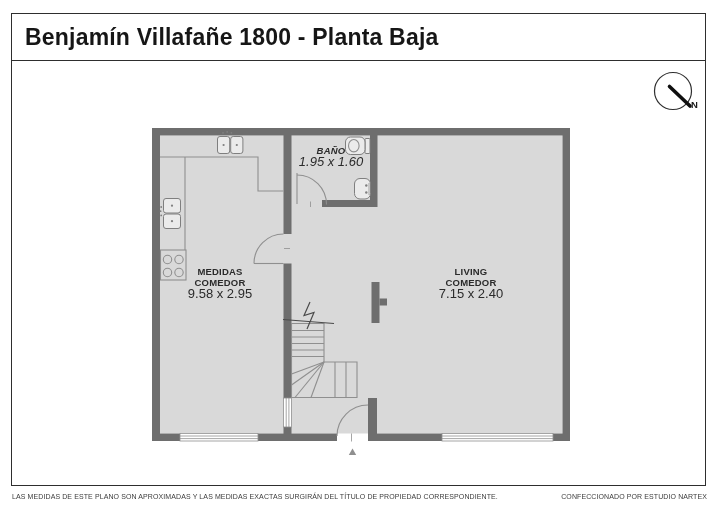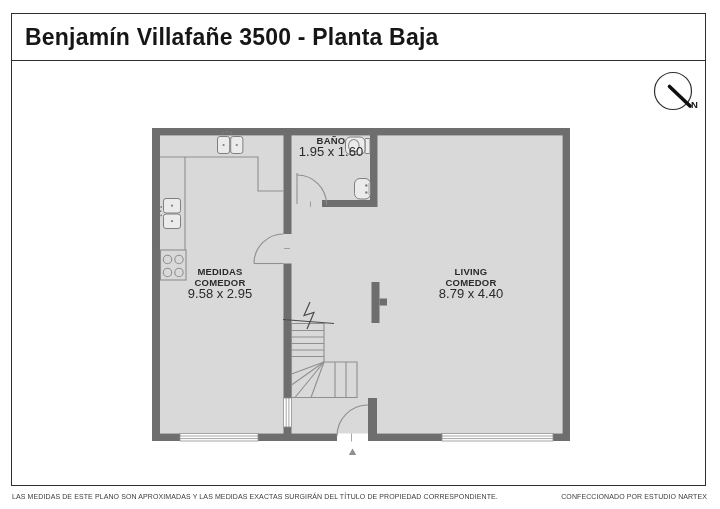--- a/index.html
+++ b/index.html
@@ -49,21 +49,21 @@
     font-size:7px; letter-spacing:0.1px; color:#3b3b3b; white-space:nowrap;
   }
 </style>
 </head>
 <body>
 
 <div class="page">
 
   <div class="frame">
     <div class="title-bar">
-      <h1>Benjamín Villafañe 3500 - Planta Baja</h1>
+      <h1>Benjamín Villafañe 1800 - Planta Baja</h1>
     </div>
   </div>
 
   <svg class="plan-svg" viewBox="0 0 720 509">
 
     <rect class="floor" x="160" y="135.5" width="402.5" height="298"></rect>
 
     <g>
       <rect class="wall" x="152" y="128" width="418" height="7.5"></rect>
       <rect class="wall" x="152" y="128" width="8" height="313"></rect>
@@ -194,24 +194,24 @@
 
   <div class="room-label" style="left:220px; top:266px;">
     <div class="room-name">MEDIDAS</div>
     <div class="room-name">COMEDOR</div>
     <div class="room-dims">9.58 x 2.95</div>
   </div>
 
   <div class="room-label" style="left:471px; top:266px;">
     <div class="room-name">LIVING</div>
     <div class="room-name">COMEDOR</div>
-    <div class="room-dims">8.79 x 4.40</div>
-  </div>
-
-  <div class="room-label" style="left:331px; top:135px;">
+    <div class="room-dims">7.15 x 2.40</div>
+  </div>
+
+  <div class="room-label" style="left:331px; top:145px;font-style:italic;">
     <div class="room-name">BAÑO</div>
     <div class="room-dims">1.95 x 1.60</div>
   </div>
 
   <div class="north-label">N</div>
 
   <div class="footer">
     <span>LAS MEDIDAS  DE ESTE PLANO SON APROXIMADAS Y LAS MEDIDAS EXACTAS SURGIRÁN DEL TÍTULO DE PROPIEDAD CORRESPONDIENTE.</span>
     <span>CONFECCIONADO POR ESTUDIO NARTEX</span>
   </div>

